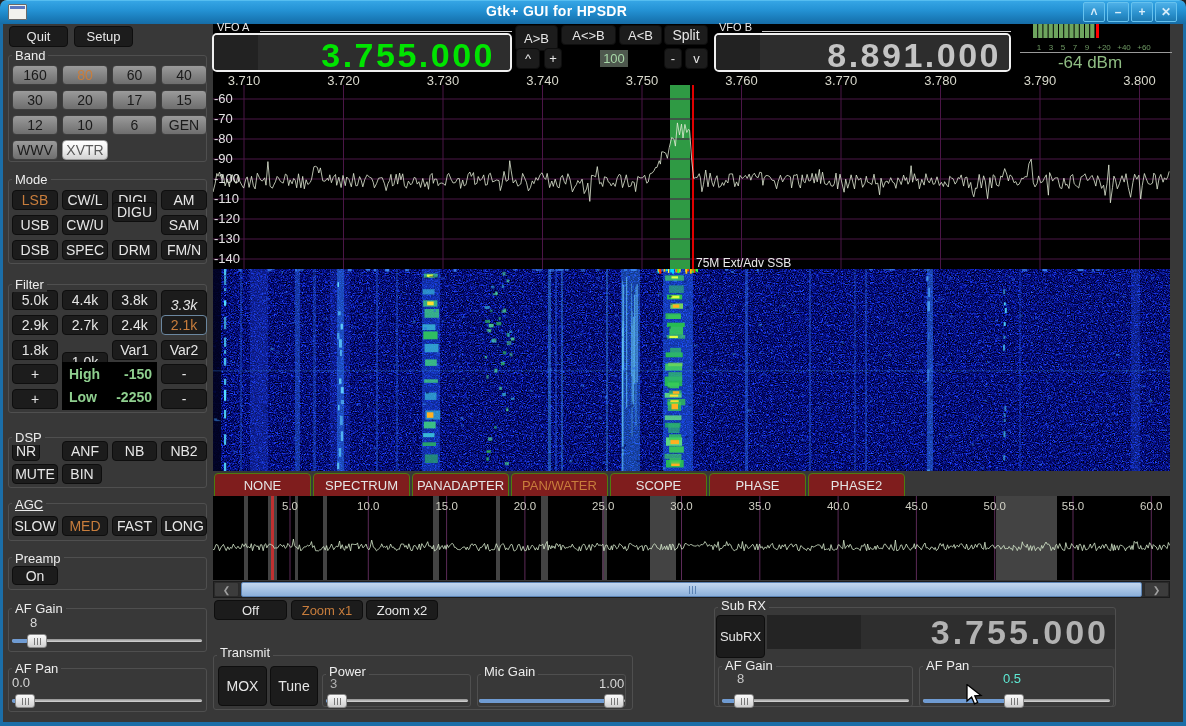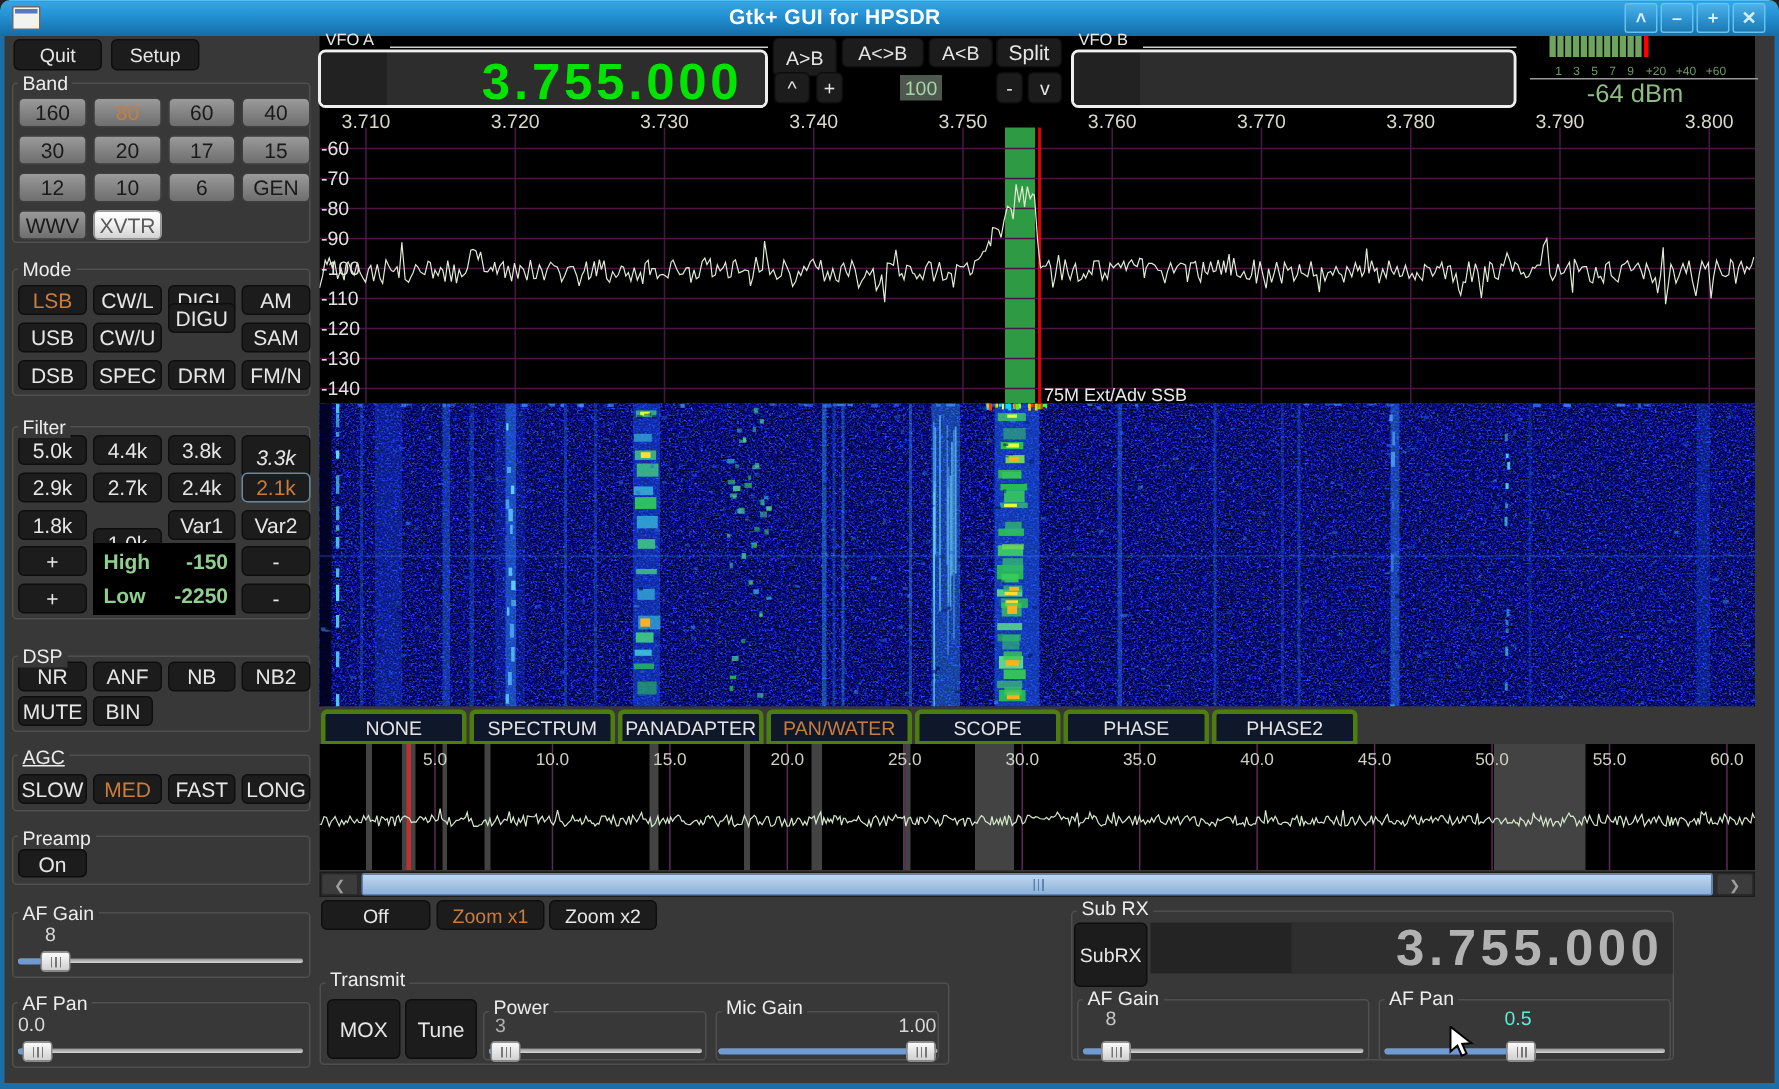--- a/index.html
+++ b/index.html
@@ -12,21 +12,21 @@
 .gba{background:linear-gradient(180deg,#ffffff 0%,#f2f2f2 45%,#d2d2d2 100%);color:#5a5a5a;border-color:#9a9a9a;}
 .org{color:#c87d3c !important;}
 .frame{position:absolute;border:1px solid #4f4f4f;border-radius:3px;}
 .flab{position:absolute;font-size:13px;color:#ededed;background:#383838;padding:0 3px;white-space:nowrap;z-index:3;}
 .sldtrack{position:absolute;height:3px;background:linear-gradient(180deg,#8f8f8f,#d8d8d8);border-radius:2px;}
 .sldfill{position:absolute;height:4px;background:#6f9bd2;border-radius:2px;}
 .sldhandle{position:absolute;width:20px;height:14px;background:linear-gradient(180deg,#fbfbfb,#cfcfcf);
    border:1px solid #8a8a8a;border-radius:3px;display:flex;align-items:center;justify-content:center;}
 .grip{width:7px;height:7px;background:repeating-linear-gradient(90deg,#777 0 1px,rgba(0,0,0,0) 1px 3px);}
 .val{position:absolute;font-size:13px;color:#d8d8d8;white-space:nowrap;}
-.tab{position:absolute;top:0;height:24px;background:#0f172a;border:3px solid #4d7c0f;border-radius:4px 4px 0 0;
+.tab{position:absolute;top:0;height:24px;background:#7f1d1d;border:1px solid #4d7c0f;border-radius:4px 4px 0 0;
    color:#e4e4e4;font-size:13px;display:flex;align-items:center;justify-content:center;}
 </style></head><body>
 <div id="win">
     <div class="ab" style="left:0;top:0;width:1186px;height:24px;background:linear-gradient(180deg,#35a5e5 0%,#2492d4 40%,#1a7cba 75%,#166ca6 100%);border-radius:5px 5px 0 0;border-top:1px solid #55bdf0;"></div>
     <div class="ab" style="left:8px;top:4px;width:19px;height:16px;background:#f2f2ee;border:1px solid #6a6a6a;border-radius:1px;">
       <div style="position:absolute;left:1px;top:1px;right:1px;height:3px;background:#5a78c0;"></div>
     </div>
     <div class="ab" style="left:486px;top:3px;font-size:14px;letter-spacing:0.3px;font-weight:bold;color:#ffffff;">Gtk+ GUI for HPSDR</div>
     <div class="ab" style="left:1083px;top:2px;width:22px;height:20px;background:linear-gradient(180deg,#4db0e8 0%,#2a90cc 60%,#1d7ab2 100%);border:1px solid #66c2ee;border-radius:2px;color:#d8edfa;font-size:12px;font-weight:bold;display:flex;align-items:center;justify-content:center;">˄</div>
     <div class="ab" style="left:1107px;top:2px;width:22px;height:20px;background:linear-gradient(180deg,#4db0e8 0%,#2a90cc 60%,#1d7ab2 100%);border:1px solid #66c2ee;border-radius:2px;color:#d8edfa;font-size:12px;font-weight:bold;display:flex;align-items:center;justify-content:center;">–</div>
@@ -83,21 +83,21 @@
     <div class="db " style="left:161px;top:364px;width:46px;height:20px;font-size:14px;">-</div>
     <div class="db " style="left:161px;top:389px;width:46px;height:20px;font-size:14px;">-</div>
     <div class="ab" style="left:62px;top:362px;width:95px;height:48px;background:#000;color:#8fcf8f;font-size:14px;font-weight:bold;">
       <div style="position:absolute;left:7px;top:4px;">High</div>
       <div style="position:absolute;right:5px;top:4px;">-150</div>
       <div style="position:absolute;left:7px;top:27px;">Low</div>
       <div style="position:absolute;right:5px;top:27px;">-2250</div>
     </div>
     <div class="frame" style="left:8px;top:437px;width:199px;height:51px;"></div>
     <div class="flab" style="left:12px;top:430px;">DSP</div>
-    <div class="db " style="left:12px;top:441px;width:46px;height:20px;font-size:14px;">NR</div>
+    <div class="db " style="left:12px;top:441px;width:28px;height:20px;font-size:14px;">NR</div>
     <div class="db " style="left:62px;top:441px;width:46px;height:20px;font-size:14px;">ANF</div>
     <div class="db " style="left:112px;top:441px;width:45px;height:20px;font-size:14px;">NB</div>
     <div class="db " style="left:161px;top:441px;width:46px;height:20px;font-size:14px;">NB2</div>
     <div class="db " style="left:12px;top:464px;width:46px;height:20px;font-size:14px;">MUTE</div>
     <div class="db " style="left:62px;top:464px;width:40px;height:20px;font-size:14px;">BIN</div>
     <div class="frame" style="left:8px;top:503px;width:199px;height:38px;"></div>
     <div class="flab" style="left:12px;top:497px;text-decoration:underline;">AGC</div>
     <div class="db " style="left:12px;top:516px;width:46px;height:20px;font-size:14px;">SLOW</div>
     <div class="db org" style="left:62px;top:516px;width:46px;height:20px;font-size:14px;">MED</div>
     <div class="db " style="left:112px;top:516px;width:45px;height:20px;font-size:14px;">FAST</div>
@@ -136,20 +136,21 @@
     <div class="db " style="left:516px;top:48px;width:24px;height:21px;">^</div>
     <div class="db " style="left:544px;top:48px;width:18px;height:21px;">+</div>
     <div class="ab" style="left:600px;top:50px;width:28px;height:17px;background:#4e584e;color:#a7d7a7;font-size:13px;display:flex;align-items:center;justify-content:center;">100</div>
     <div class="db " style="left:664px;top:48px;width:18px;height:21px;">-</div>
     <div class="db " style="left:685px;top:48px;width:23px;height:21px;">v</div>
     <div class="ab" style="left:719px;top:23px;font-size:11px;line-height:9px;color:#e8e8e8;z-index:2;">VFO B</div>
     <div class="ab" style="left:762px;top:31px;width:249px;height:1px;background:#cfcfcf;"></div>
     <div class="ab" style="left:714px;top:33px;width:297px;height:39px;background:#262626;border:2px solid #efefef;border-radius:5px;overflow:hidden;">
       <div style="position:absolute;left:0;top:0;width:44px;height:35px;background:#222;"></div>
       <div style="position:absolute;left:44px;top:0;right:0;height:35px;background:#2d2d2d;"></div>
+      <div style="position:absolute;right:8px;top:3px;font-size:34px;line-height:34px;font-weight:bold;color:#c4c4c4;letter-spacing:2.5px;">8.891.000</div>
     </div>
     <svg class="ab" style="left:1020px;top:24px;" width="152" height="47" viewBox="0 0 152 47">
       <rect x="13.0" y="0" width="4.2" height="14" fill="#6ea55e"></rect>
       <rect x="18.2" y="0" width="4.2" height="14" fill="#6ea55e"></rect>
       <rect x="23.4" y="0" width="4.2" height="14" fill="#6ea55e"></rect>
       <rect x="28.6" y="0" width="4.2" height="14" fill="#6ea55e"></rect>
       <rect x="33.8" y="0" width="4.2" height="14" fill="#6ea55e"></rect>
       <rect x="39.0" y="0" width="4.2" height="14" fill="#6ea55e"></rect>
       <rect x="44.2" y="0" width="4.2" height="14" fill="#6ea55e"></rect>
       <rect x="49.4" y="0" width="4.2" height="14" fill="#6ea55e"></rect>

